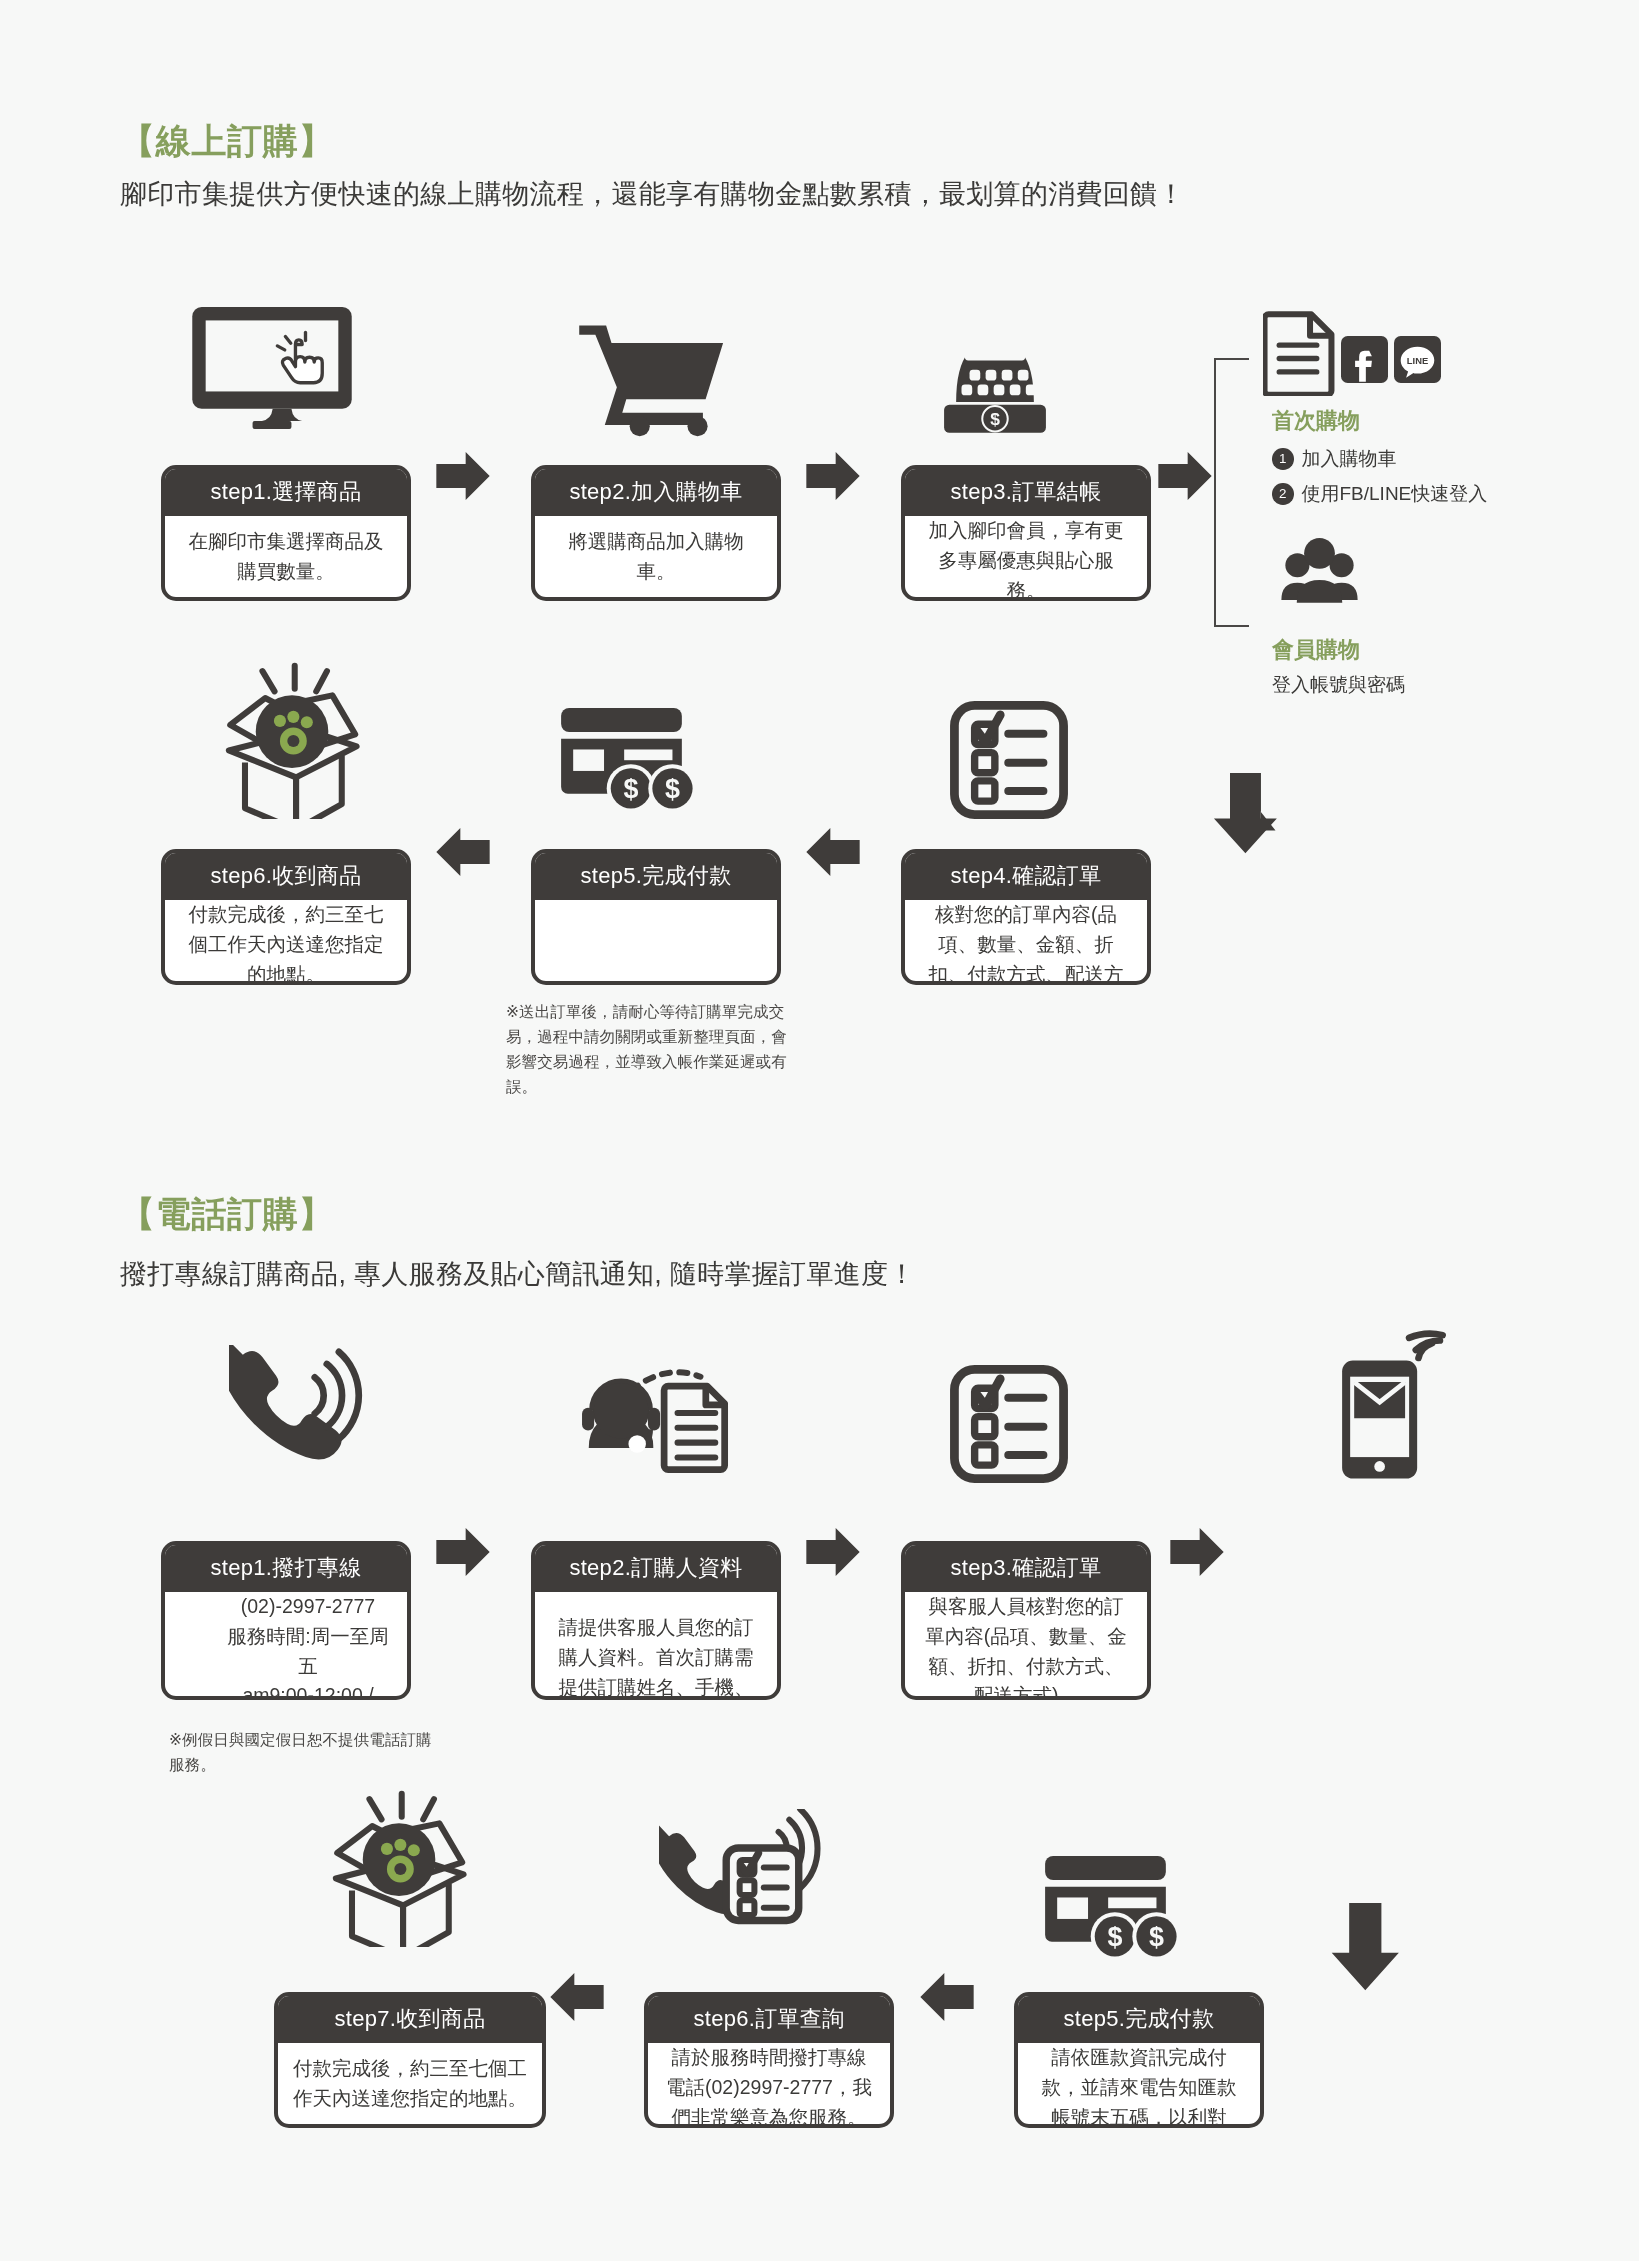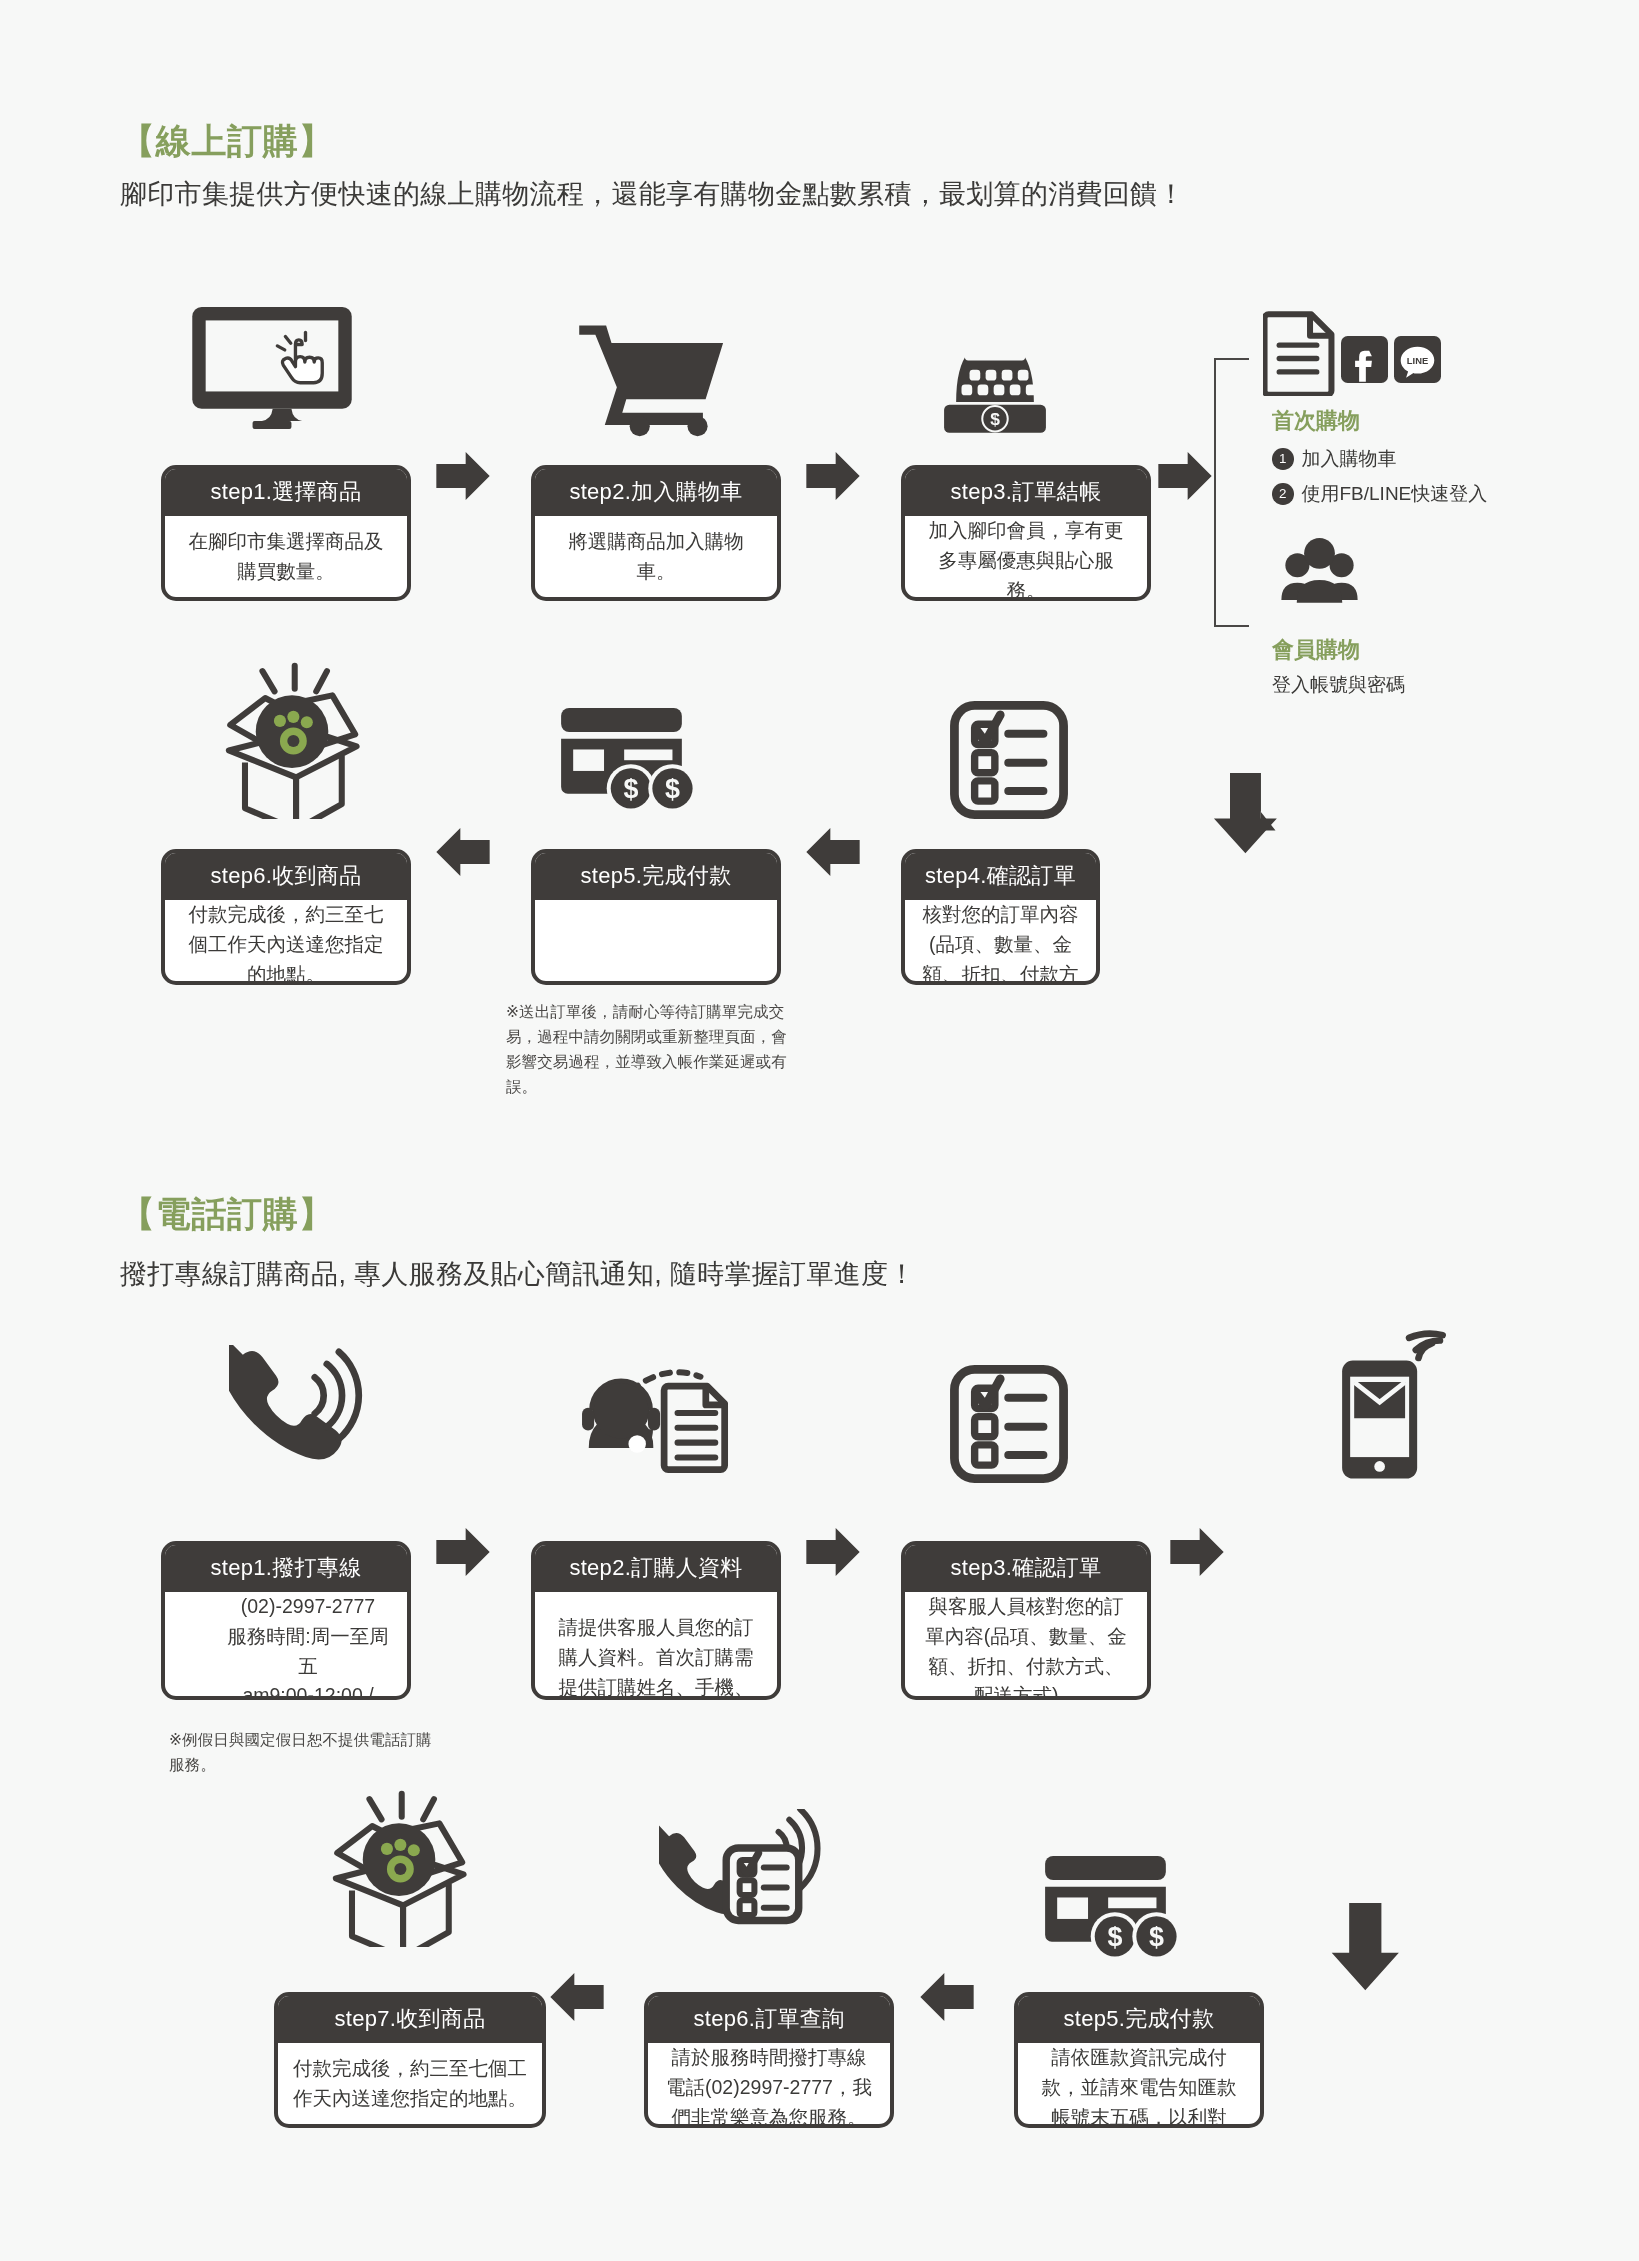--- a/index.html
+++ b/index.html
@@ -346,21 +346,21 @@
       <rect x="44" y="126" width="30" height="30" rx="5" fill="none" stroke="#3f3c3a" stroke-width="11"></rect>
       <path d="M48 52 l12 16 22-40" fill="none" stroke="#3f3c3a" stroke-width="13" stroke-linecap="round" stroke-linejoin="round"></path>
       <g stroke="#3f3c3a" stroke-width="12" stroke-linecap="round">
         <line x1="94" y1="56" x2="146" y2="56"></line>
         <line x1="94" y1="99" x2="146" y2="99"></line>
         <line x1="94" y1="141" x2="146" y2="141"></line>
       </g>
     </svg>
   </div>
 
-  <div class="card" style="left:901px;top:849px;width:199px;height:136px;">
+  <div class="card" style="left:901px;top:849px;width:250px;height:136px;">
     <div class="hd">step4.確認訂單</div>
     <div class="bd">
         <span>核對您的訂單內容(品項、數量、金額、折扣、付款方式、配送方式)。</span>
       </div>
   </div>
 
   <div class="sec-title" style="left:120px;top:1191px;">【電話訂購】</div>
   <div class="sec-sub" style="left:120px;top:1256px;">撥打專線訂購商品, 專人服務及貼心簡訊通知, 隨時掌握訂單進度！</div>
 
   <div class="icon" style="left:229px;top:1345px;">

